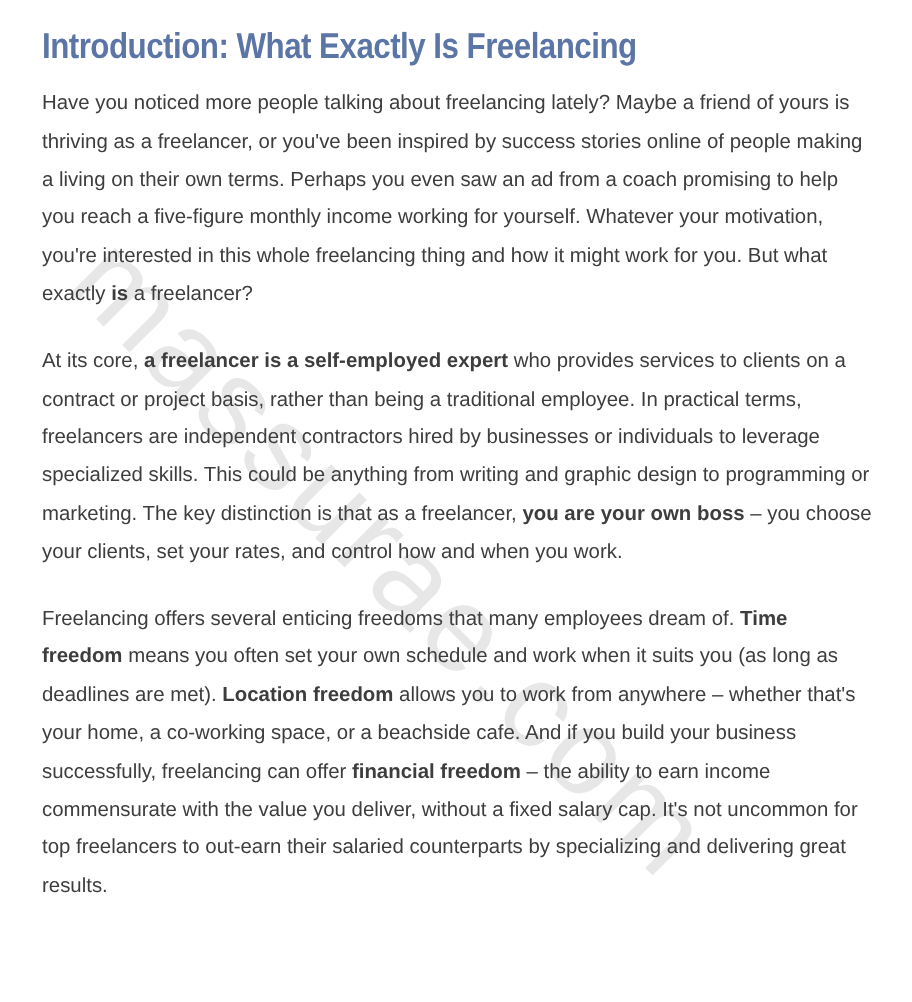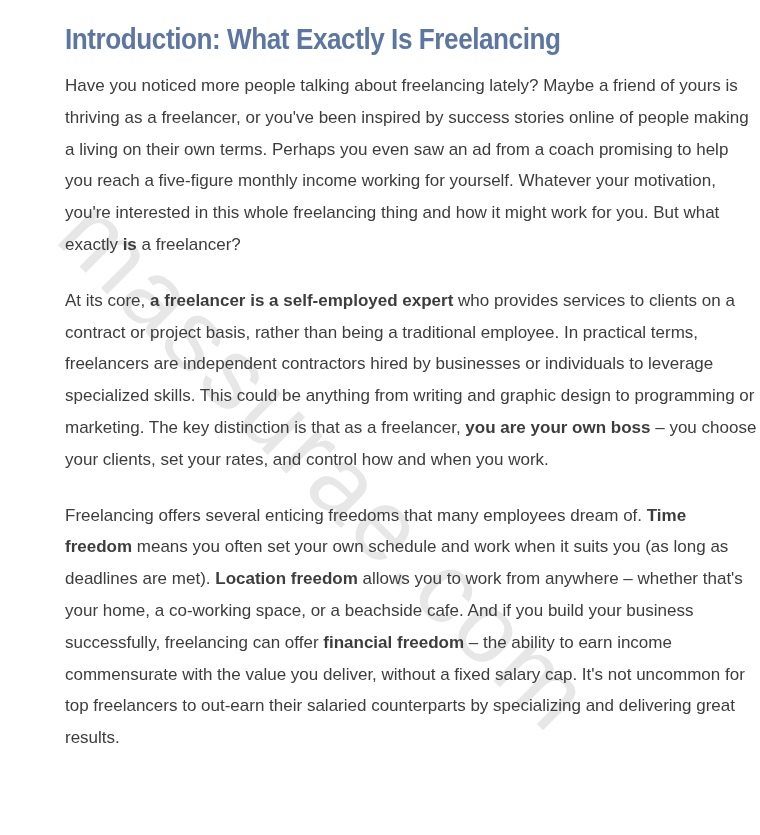--- a/index.html
+++ b/index.html
@@ -30,21 +30,20 @@
     user-select: none;
     pointer-events: none;
   }
   .content {
     position: absolute;
     left: 35px;
     top: 0;
     width: 692px;
     padding-top: 24px;
     z-index: 1;
-    margin-left: 30px;
   }
   h1.doc-title {
     margin: 0 0 16px 0;
     font-size: 30px;
     line-height: 1.0;
     font-weight: 800;
     letter-spacing: -0.5px;
     color: var(--heading-color, #5b76a6);
     transform: scaleX(0.87);
     transform-origin: 0 50%;

